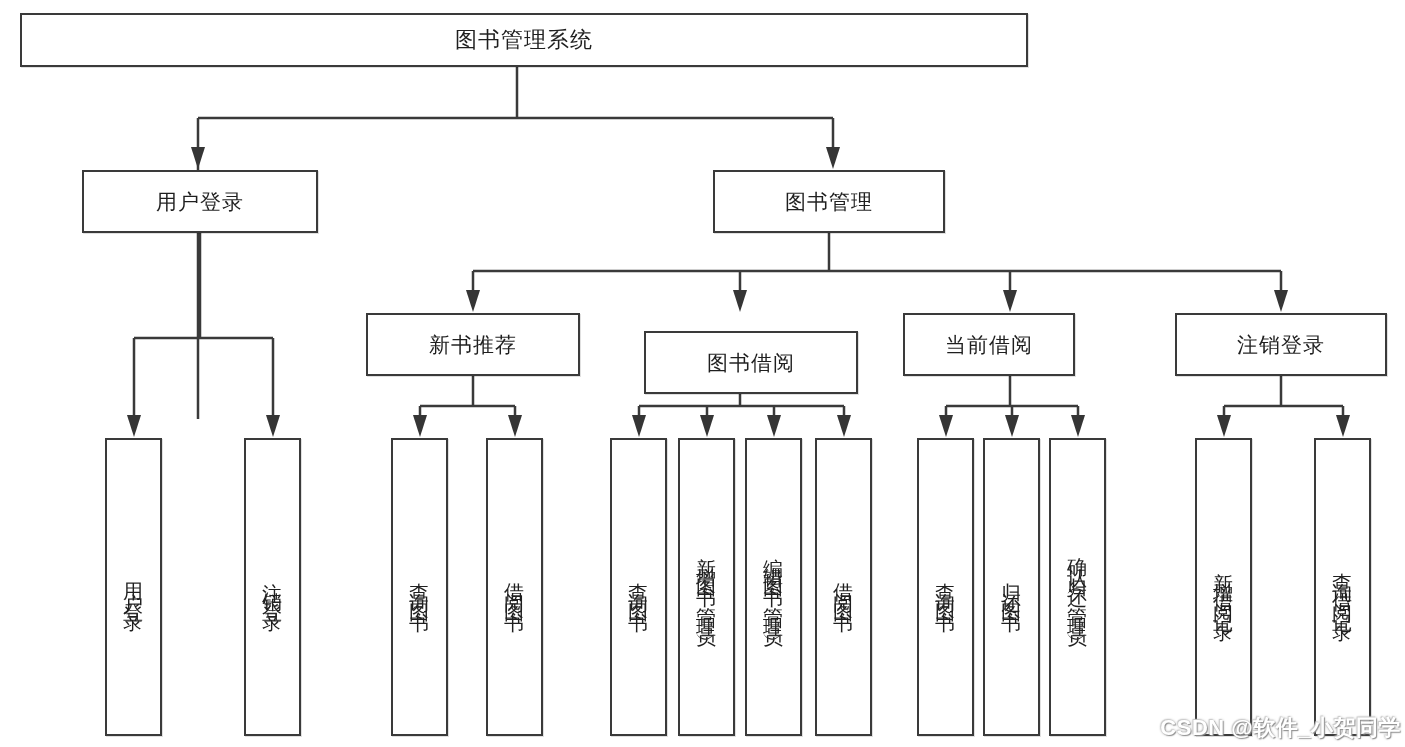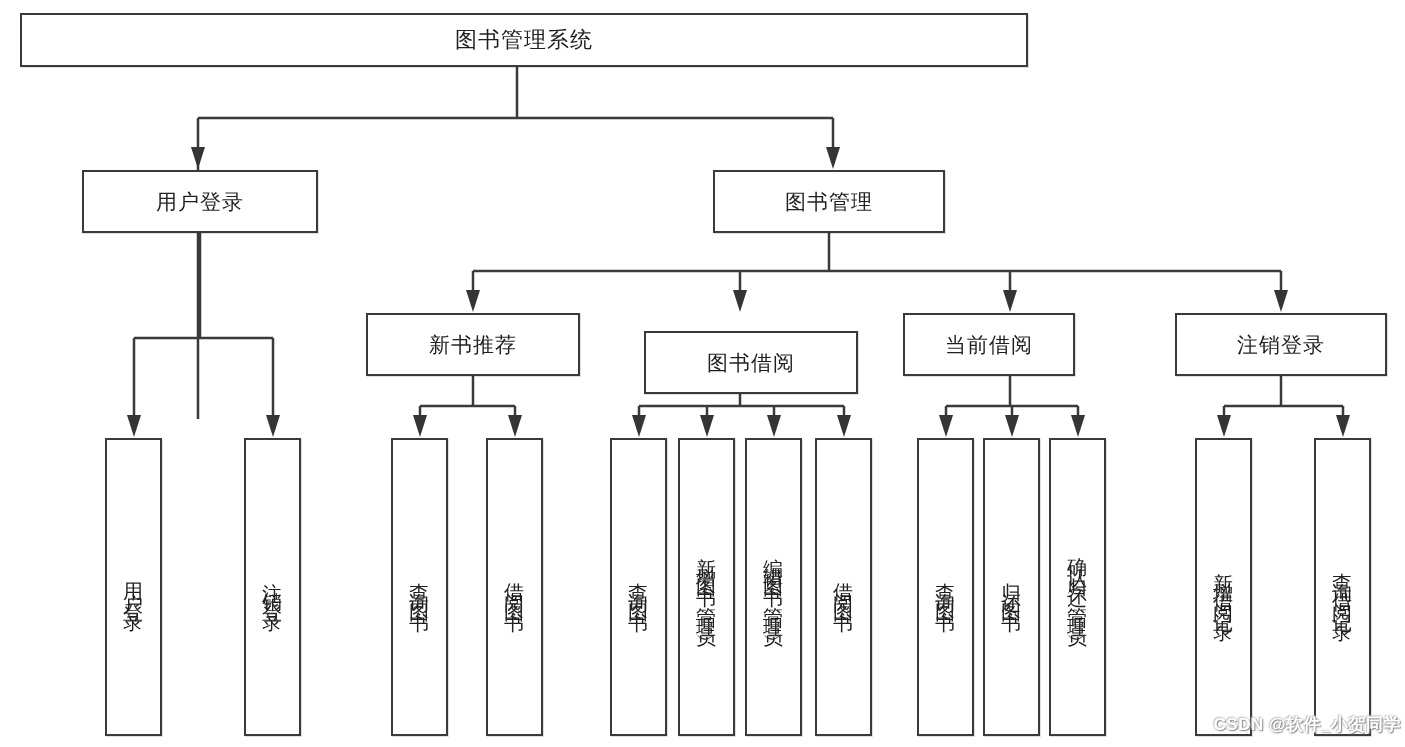--- a/index.html
+++ b/index.html
@@ -17,21 +17,21 @@
   .root-box .hlabel{font-size:22px;}
   .root-box{left:12px;top:13px;width:1008px;height:54px;margin-left:8px;}
   .lvl{height:63px;}
   .leaf{top:438px;width:57px;height:298px;}
   .vtext{
     writing-mode:vertical-rl;text-orientation:mixed;
     font-size:20px;letter-spacing:10px;line-height:1;color:#1f1f1f;
   }
   .watermark{
     position:absolute;right:4px;top:713px;z-index:5;
-    font-size:17px;letter-spacing:0.5px;color:#ffffff;font-weight:bold;
+    font-size:22px;letter-spacing:0.5px;color:#ffffff;font-weight:bold;
     text-shadow:1px 1px 1px #8f8f8f,-1px -1px 1px #c9c9c9,0 0 3px #ababab;
     white-space:nowrap;
   }
 </style>
 </head>
 <body>
 
 <div id="canvas">
 
   <svg id="edges" viewBox="0 0 1405 747" xmlns="http://www.w3.org/2000/svg">

